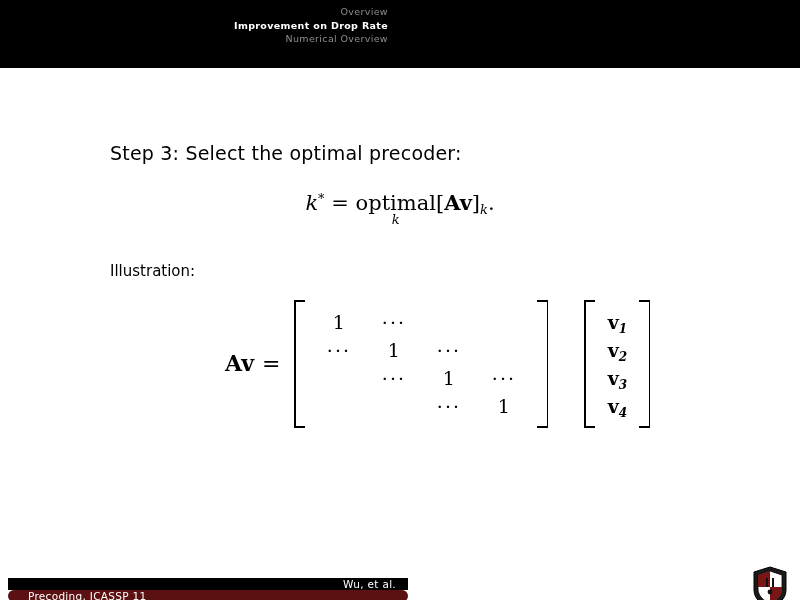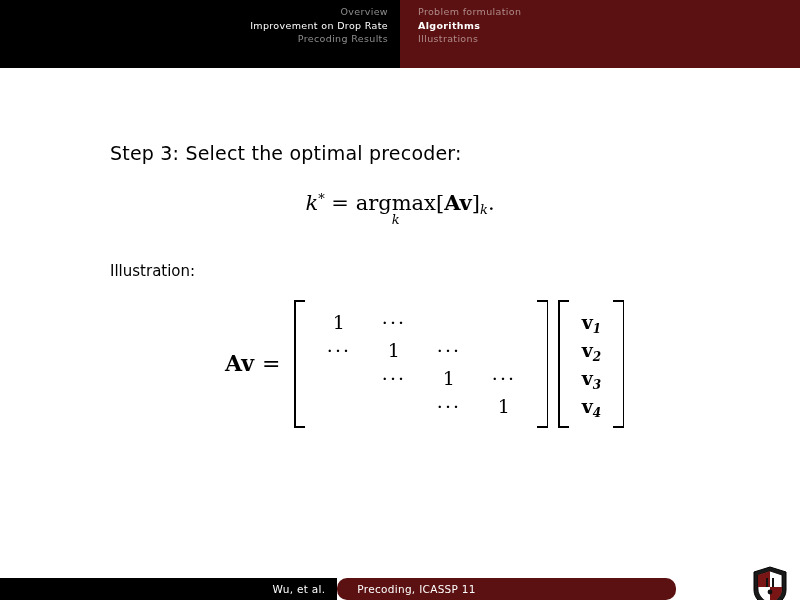--- a/index.html
+++ b/index.html
@@ -42,21 +42,21 @@
     text-align: left;
   }
   .nav-item {
     font-size: 9.5px;
     line-height: 13.5px;
     color: #8e8e8e;
     letter-spacing: 0.35px;
     white-space: nowrap;
   }
   .header-left .nav-item { color: #8d8d8d; }
-  .header-left .nav-item.active { color: #ffffff; font-weight: normal; }
+  .header-left .nav-item.active { color: #ffffff; font-weight: bold; }
   .header-right .nav-item { color: #b08a8a; }
   .header-right .nav-item.active { color: #ffffff; font-weight: bold; }
 
   
   .slide {
     position: absolute;
     left: 0;
     top: 68px;
     width: 800px;
     height: 500px;
@@ -167,21 +167,21 @@
     font-size: 19px;
   }
   .matrix-grid .cell.dots {
     letter-spacing: 2px;
   }
 
   .vector-wrap {
     display: flex;
     flex-direction: row;
     align-items: center;
-    margin-left: 10px;
+    margin-left: 36px;
   }
   .vector-grid {
     display: grid;
     grid-template-columns: 36px;
     padding: 8px 4px;
   }
   .vector-grid .cell {
     height: 28px;
     line-height: 28px;
     text-align: center;
@@ -201,26 +201,26 @@
     left: 752px;
     top: 498px;
     width: 36px;
     height: 44px;
   }
   .shield svg { display: block; }
 
   
   .footer {
     position: absolute;
-    left: 0;
+    left: 8px;
     top: 578px;
     width: 676px;
     height: 22px;
     display: flex;
-    flex-direction: row;
+    flex-direction: column;
   }
   .footer-left {
     width: 400px;
     background: #000000;
     color: #ffffff;
     font-size: 10.5px;
     display: flex;
     align-items: center;
     justify-content: flex-end;
     padding-right: 12px;
@@ -242,38 +242,33 @@
   }
   .footer-left .italic { }
 </style>
 </head>
 <body>
 
 <div class="header">
   <div class="header-left">
     <div class="nav-item">Overview</div>
     <div class="nav-item active">Improvement on Drop Rate</div>
-    <div class="nav-item">Precoding Results</div>
-  </div>
-  <div class="header-right">
-    <div class="nav-item">Problem formulation</div>
-    <div class="nav-item active">Algorithms</div>
-    <div class="nav-item">Illustrations</div>
+    <div class="nav-item">Numerical Overview</div>
   </div>
 </div>
 
 <div class="slide">
 
   <div class="step-line">Step 3: Select the optimal precoder:</div>
 
   <div class="equation">
     <span class="mathit">k</span><span class="sup">*</span>
     <span>=</span>
     <span class="argmax-wrap">
-      <span class="oper">argmax</span>
+      <span class="oper">optimal</span>
       <span class="argmax-sub">k</span>
     </span><span>[</span><span class="bold-m">Av</span><span>]</span><span class="sub">k</span><span>.</span>
   </div>
 
   <div class="illustration-label">Illustration:</div>
 
   <div class="matrix-block">
     <div class="av-label">Av</div>
     <div class="eq-sign">=</div>
 

